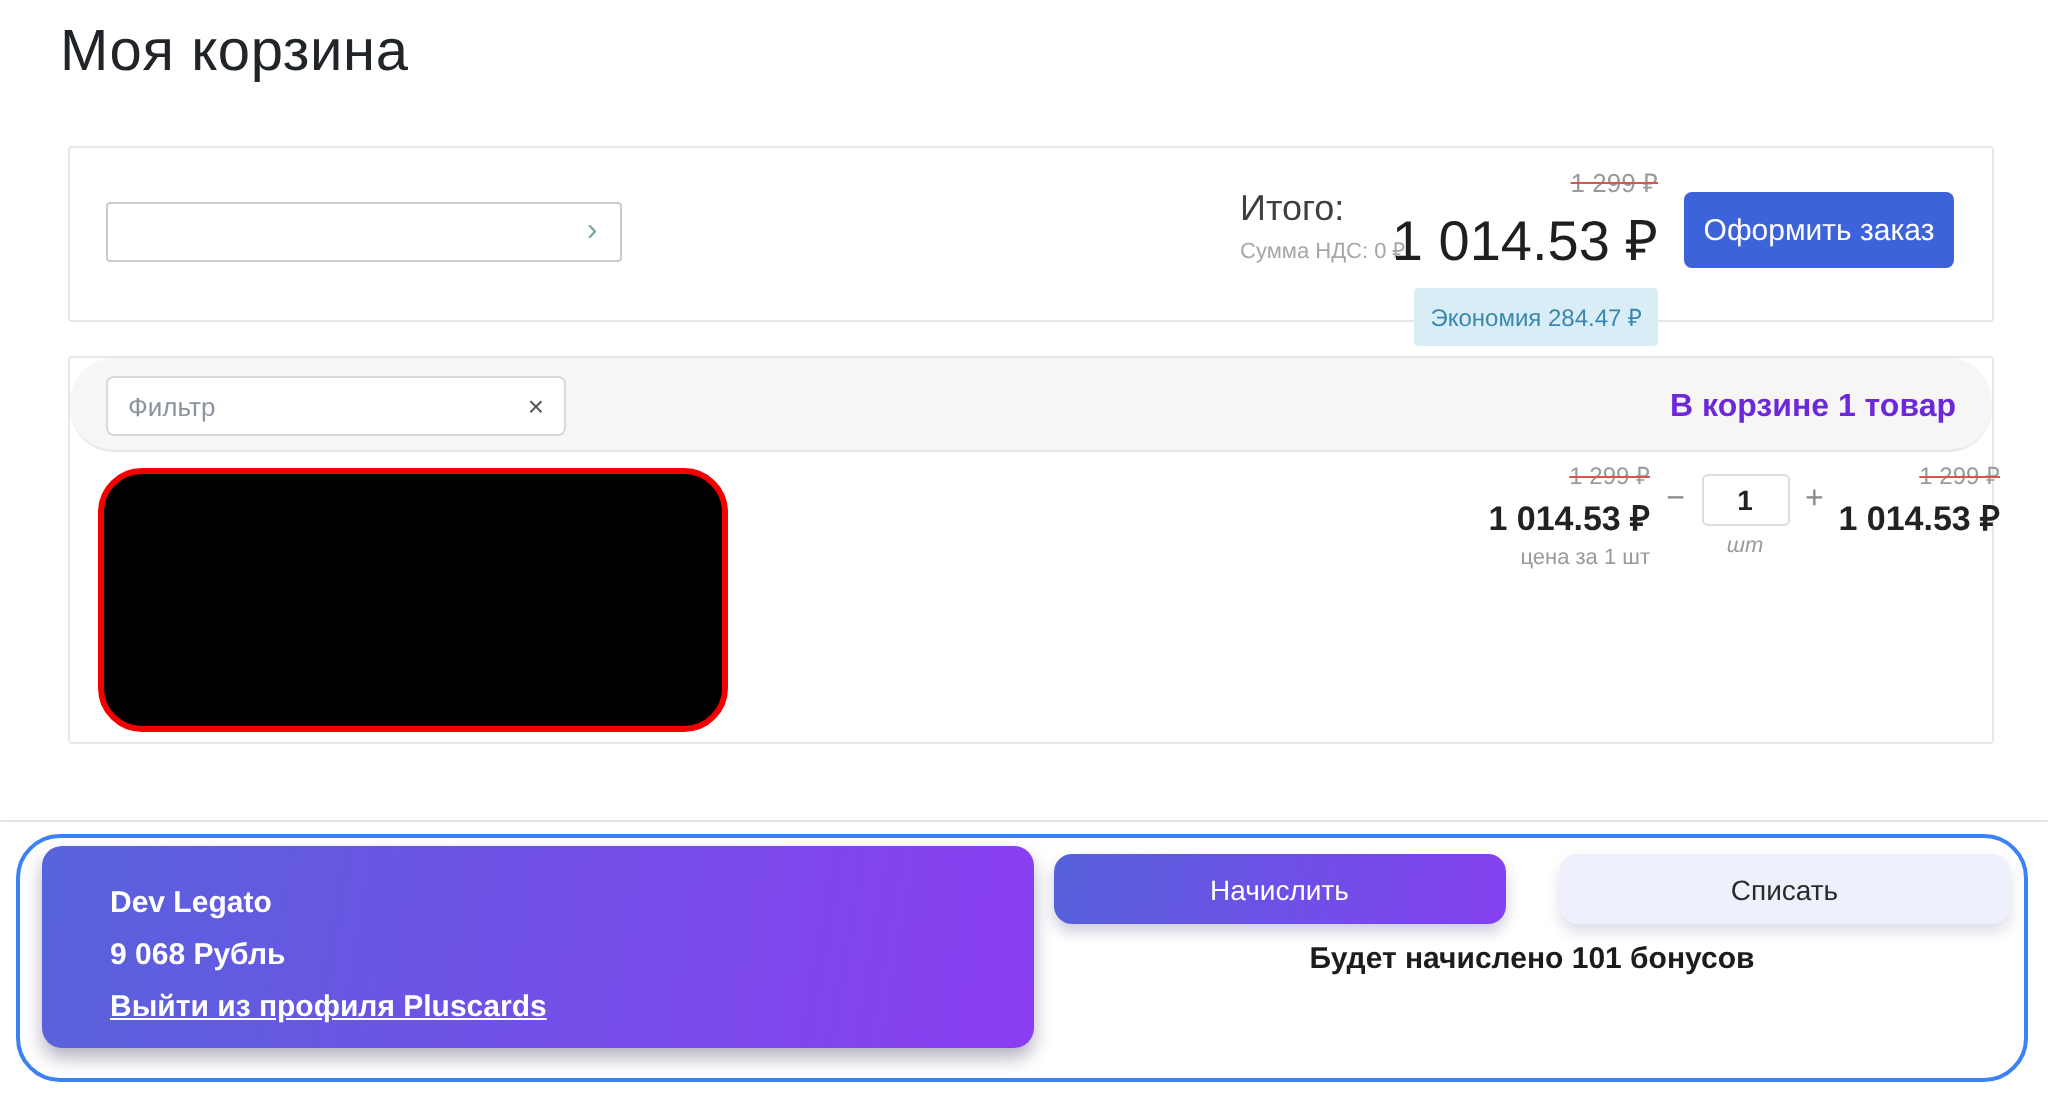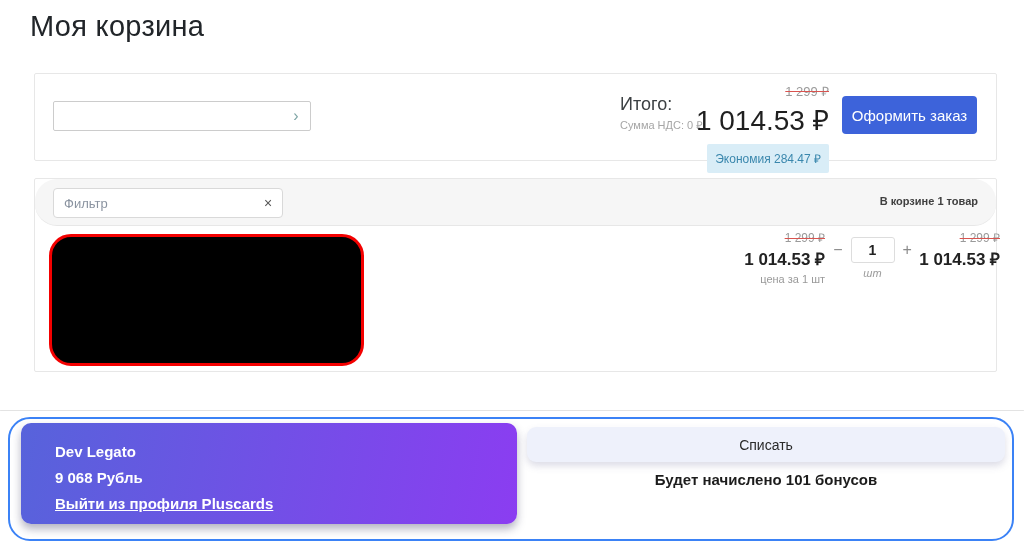--- a/index.html
+++ b/index.html
@@ -84,21 +84,21 @@
     font-size: 13px; color: #5f6a7a; font-family: "Liberation Sans", sans-serif;
     background: transparent;
   }
   .filter-input::placeholder { color: #8a93a0; opacity: 1; }
   .filter-clear {
     width: 28px; border: none; background: transparent; color: #555;
     font-size: 14px; cursor: pointer;
   }
   .cart-count {
     position: absolute; right: 18px; top: 16px;
-    font-size: 11px; font-weight: 700; color: #404040; margin-left: 28px;
+    font-size: 16px; font-weight: 700; color: #6d28d9; margin-left: 28px;
   }
   .product-image {
     position: absolute; left: 14px; top: 55px; width: 315px; height: 132px;
     background: #000; border: 3px solid #f30000;
   }
   .unit-price-block {
     position: absolute; left: 682px; top: 50px; width: 108px; text-align: right;
   }
   .item-old-price {
     font-size: 12px; color: #9a9a9a;
@@ -237,19 +237,20 @@
   <div class="bottom-divider"></div>
 
   <div class="loyalty-section">
     <div class="loyalty-card">
       <div class="card-line">Dev Legato</div>
       <div class="card-line">9 068 Рубль</div>
       <div class="card-line"><a class="logout-link">Выйти из профиля Pluscards</a></div>
     </div>
 
     <div class="loyalty-buttons">
+      <button class="accrue-btn">Начислить</button>
       <button class="spend-btn">Списать</button>
     </div>
 
     <div class="accrue-note">Будет начислено 101 бонусов</div>
   </div>
 
 </div>
 
 </body></html>

